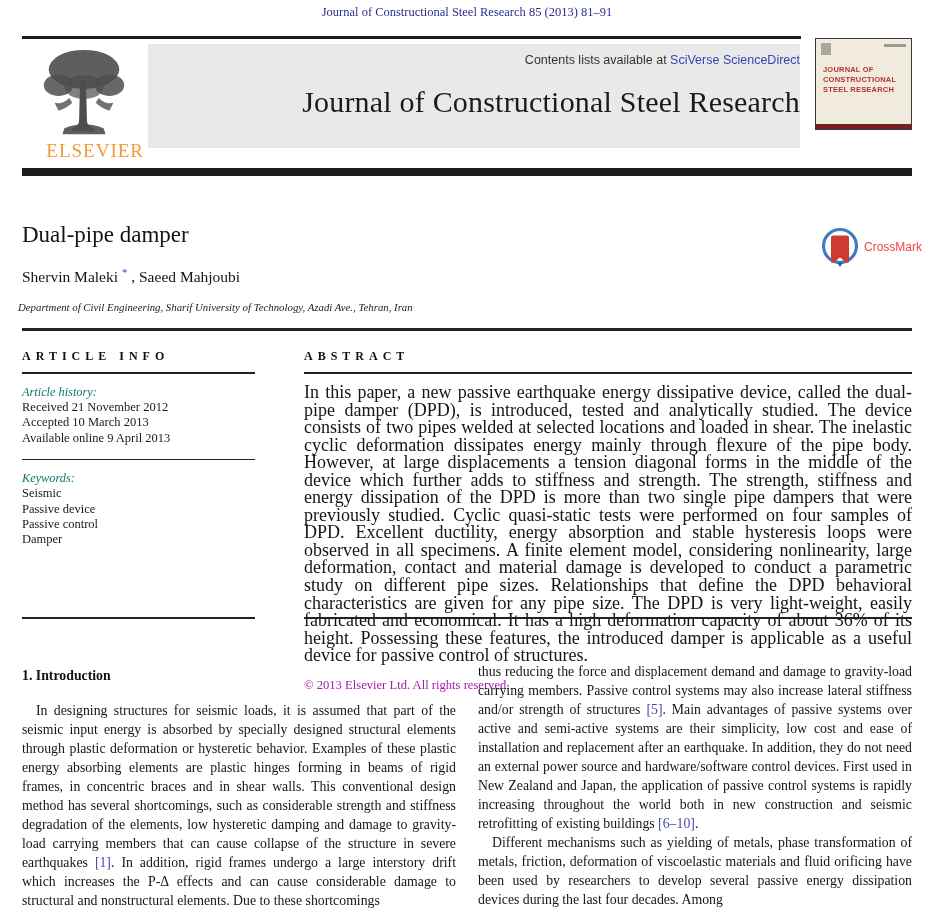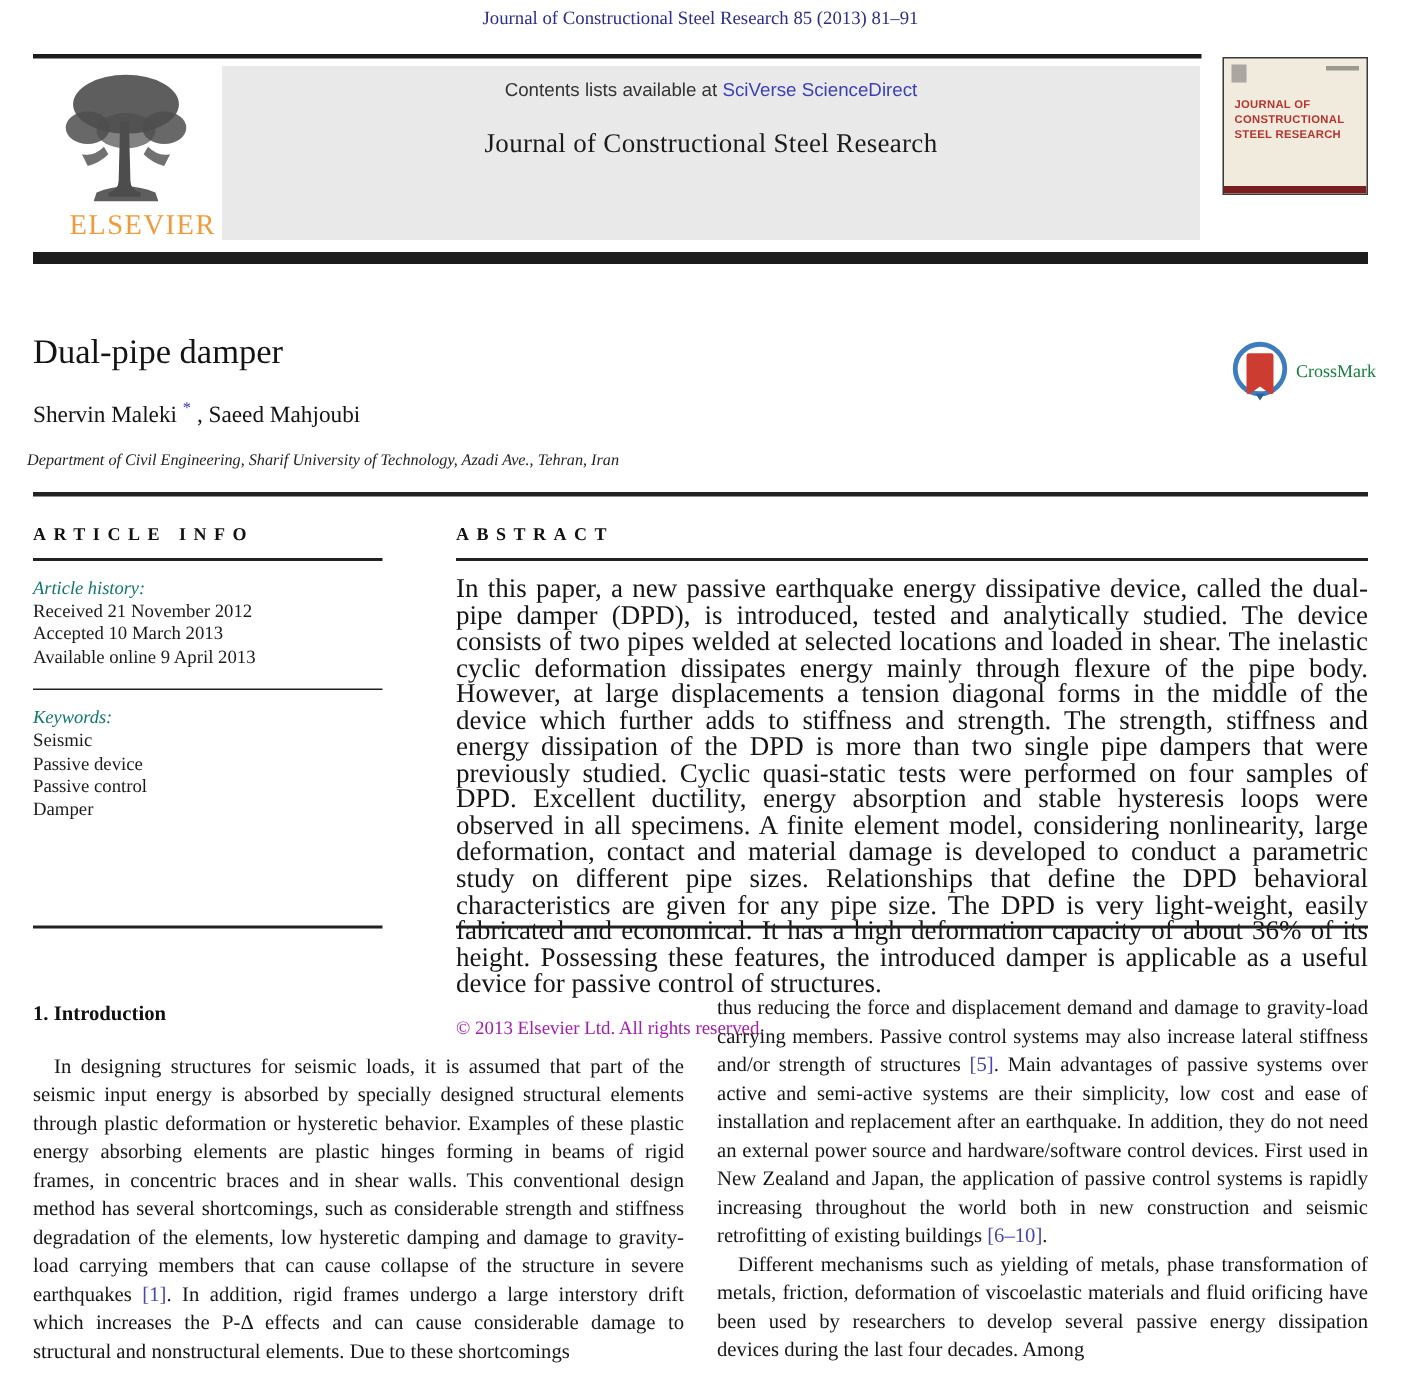--- a/index.html
+++ b/index.html
@@ -14,47 +14,47 @@
     position:absolute; top:5px; left:0; width:100%;
     text-align:center; font-size:12.5px; color:#2b2e8c;
   }
   
   .bar-top { position:absolute; top:36px; left:22px; width:779px; height:3px; background:#1c1c1c; }
   .bar-bottom { position:absolute; top:168px; left:22px; width:890px; height:8px; background:#1c1c1c; }
   .elsevier { position:absolute; left:24px; top:44px; width:120px; height:124px; text-align:right; }
   .elsevier svg { display:block; margin:0 auto; }
   .elsevier-word { font-size:19px; letter-spacing:1px; color:#f09a3c; font-weight:400; margin-top:-2px; }
   .graybox {
-    position:absolute; left:148px; top:44px; width:652px; height:116px;
-    background:#e9e9e9; text-align:center;
+    position:absolute; left:148px; top:44px; width:652px; height:104px;
+    background:#e9e9e9; text-align:right;
   }
   .contents-line { margin-top:9px; font-family:"Liberation Sans", sans-serif; font-size:12.5px; color:#333; }
   .contents-line a { color:#3c3fb4; text-decoration:none; }
-  .journal-title { margin-top:18px; font-size:18px; color:#1b1b1b; letter-spacing:0.2px; }
+  .journal-title { margin-top:18px; font-size:30px; color:#1b1b1b; letter-spacing:0.2px; }
   .cover {
     position:absolute; left:815px; top:38px; width:97px; height:92px;
     background:#f0ebdd; border:1px solid #3a3a3a; overflow:hidden;
   }
   .cover-minilogo { position:absolute; left:5px; top:4px; width:10px; height:12px; background:#8a8a84; opacity:.7; }
   .cover-barcode { position:absolute; right:5px; top:5px; width:22px; height:3px; background:#9a9a92; }
   .cover-title { position:absolute; left:7px; top:26px; font-family:"Liberation Sans", sans-serif;
     font-size:7.5px; font-weight:bold; color:#b6332e; line-height:10px; letter-spacing:0.2px; }
   .cover-editors { position:absolute; left:7px; top:88px; font-family:"Liberation Sans", sans-serif;
     font-size:5px; color:#b6332e; line-height:6.5px; }
   .cover-editors .ed-label { font-size:4.5px; color:#c05a52; }
   .cover-strip { position:absolute; left:0; bottom:0; width:100%; height:5px; background:#7a1f1f; }
   
   .article-title { position:absolute; left:22px; top:222px; font-size:23px; font-weight:400; color:#141414; }
   .authors { position:absolute; left:22px; top:266px; font-size:15.5px; color:#141414; }
   .authors sup { color:#3c3fb4; font-size:11px; }
   .affiliation { position:absolute; left:18px; top:301px; font-size:10.8px; font-style:italic; color:#222; }
   .crossmark { position:absolute; left:820px; top:227px; width:110px; height:42px; cursor:pointer; }
   .crossmark svg { position:absolute; left:0; top:0; }
-  .crossmark-label { position:absolute; left:44px; top:13px; font-family:Liberation Serif, serif;
-    font-size:12px; color:#15803d;text-align:center; }
+  .crossmark-label { position:absolute; left:44px; top:13px; font-family:Liberation Sans, sans-serif;
+    font-size:12px; color:#ef4444;text-align:center; }
   
   .rule-full { position:absolute; top:328px; left:22px; width:890px; height:2.5px; background:#222; }
   .rule-left-bottom { position:absolute; top:617px; left:22px; width:233px; height:2px; background:#222; }
   .rule-right-bottom { position:absolute; top:617px; left:304px; width:608px; height:2px; background:#222; }
   
   .info-left { position:absolute; left:22px; top:349px; width:233px; }
   .info-right { position:absolute; left:304px; top:349px; width:608px; }
   .info-heading { font-size:12px; font-weight:700; letter-spacing:5px; color:#111; }
   .info-rule { height:2px; background:#222; margin-top:8px; }
   .history-label, .keywords-label { font-style:italic; font-size:12.3px; margin-top:11px; color:#0f766e; }

